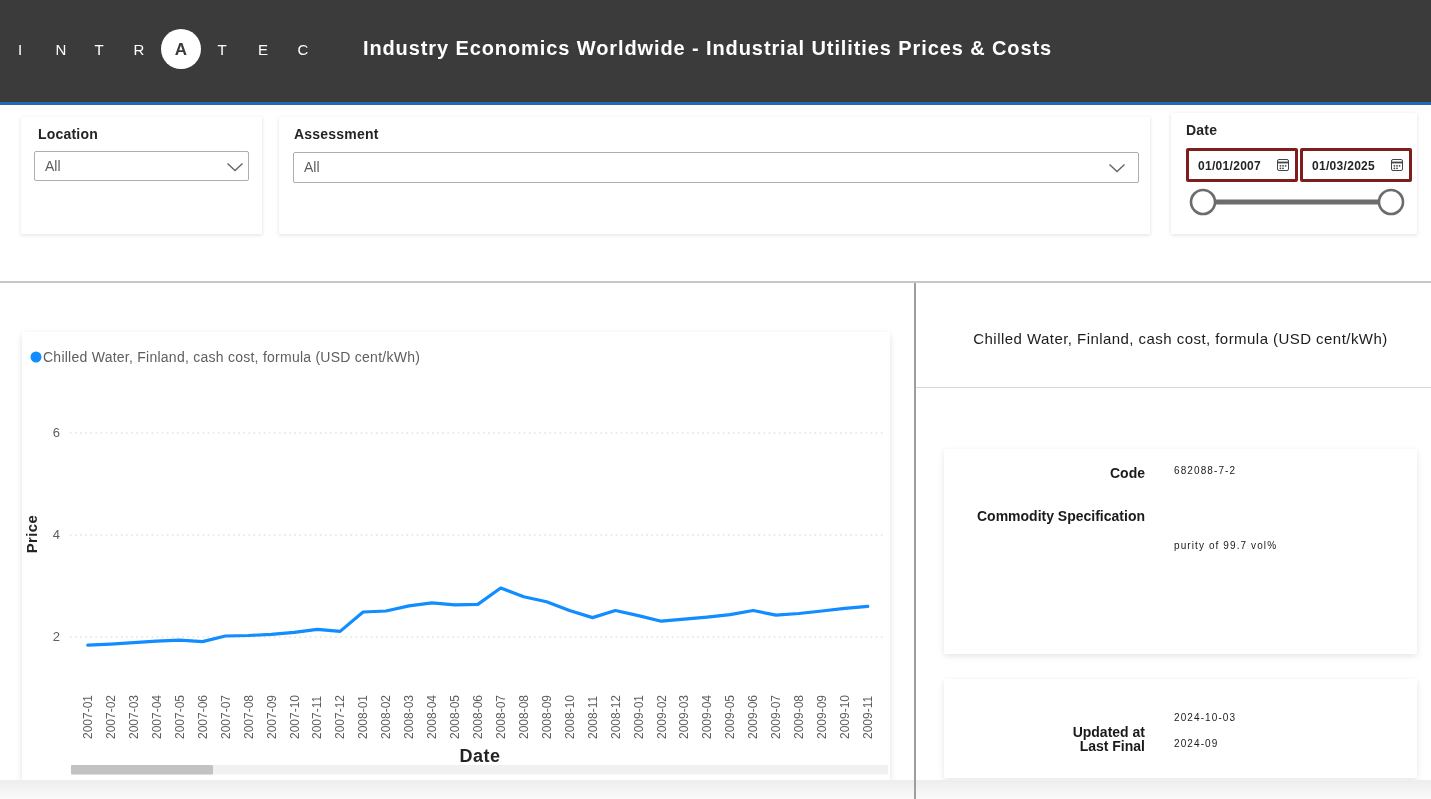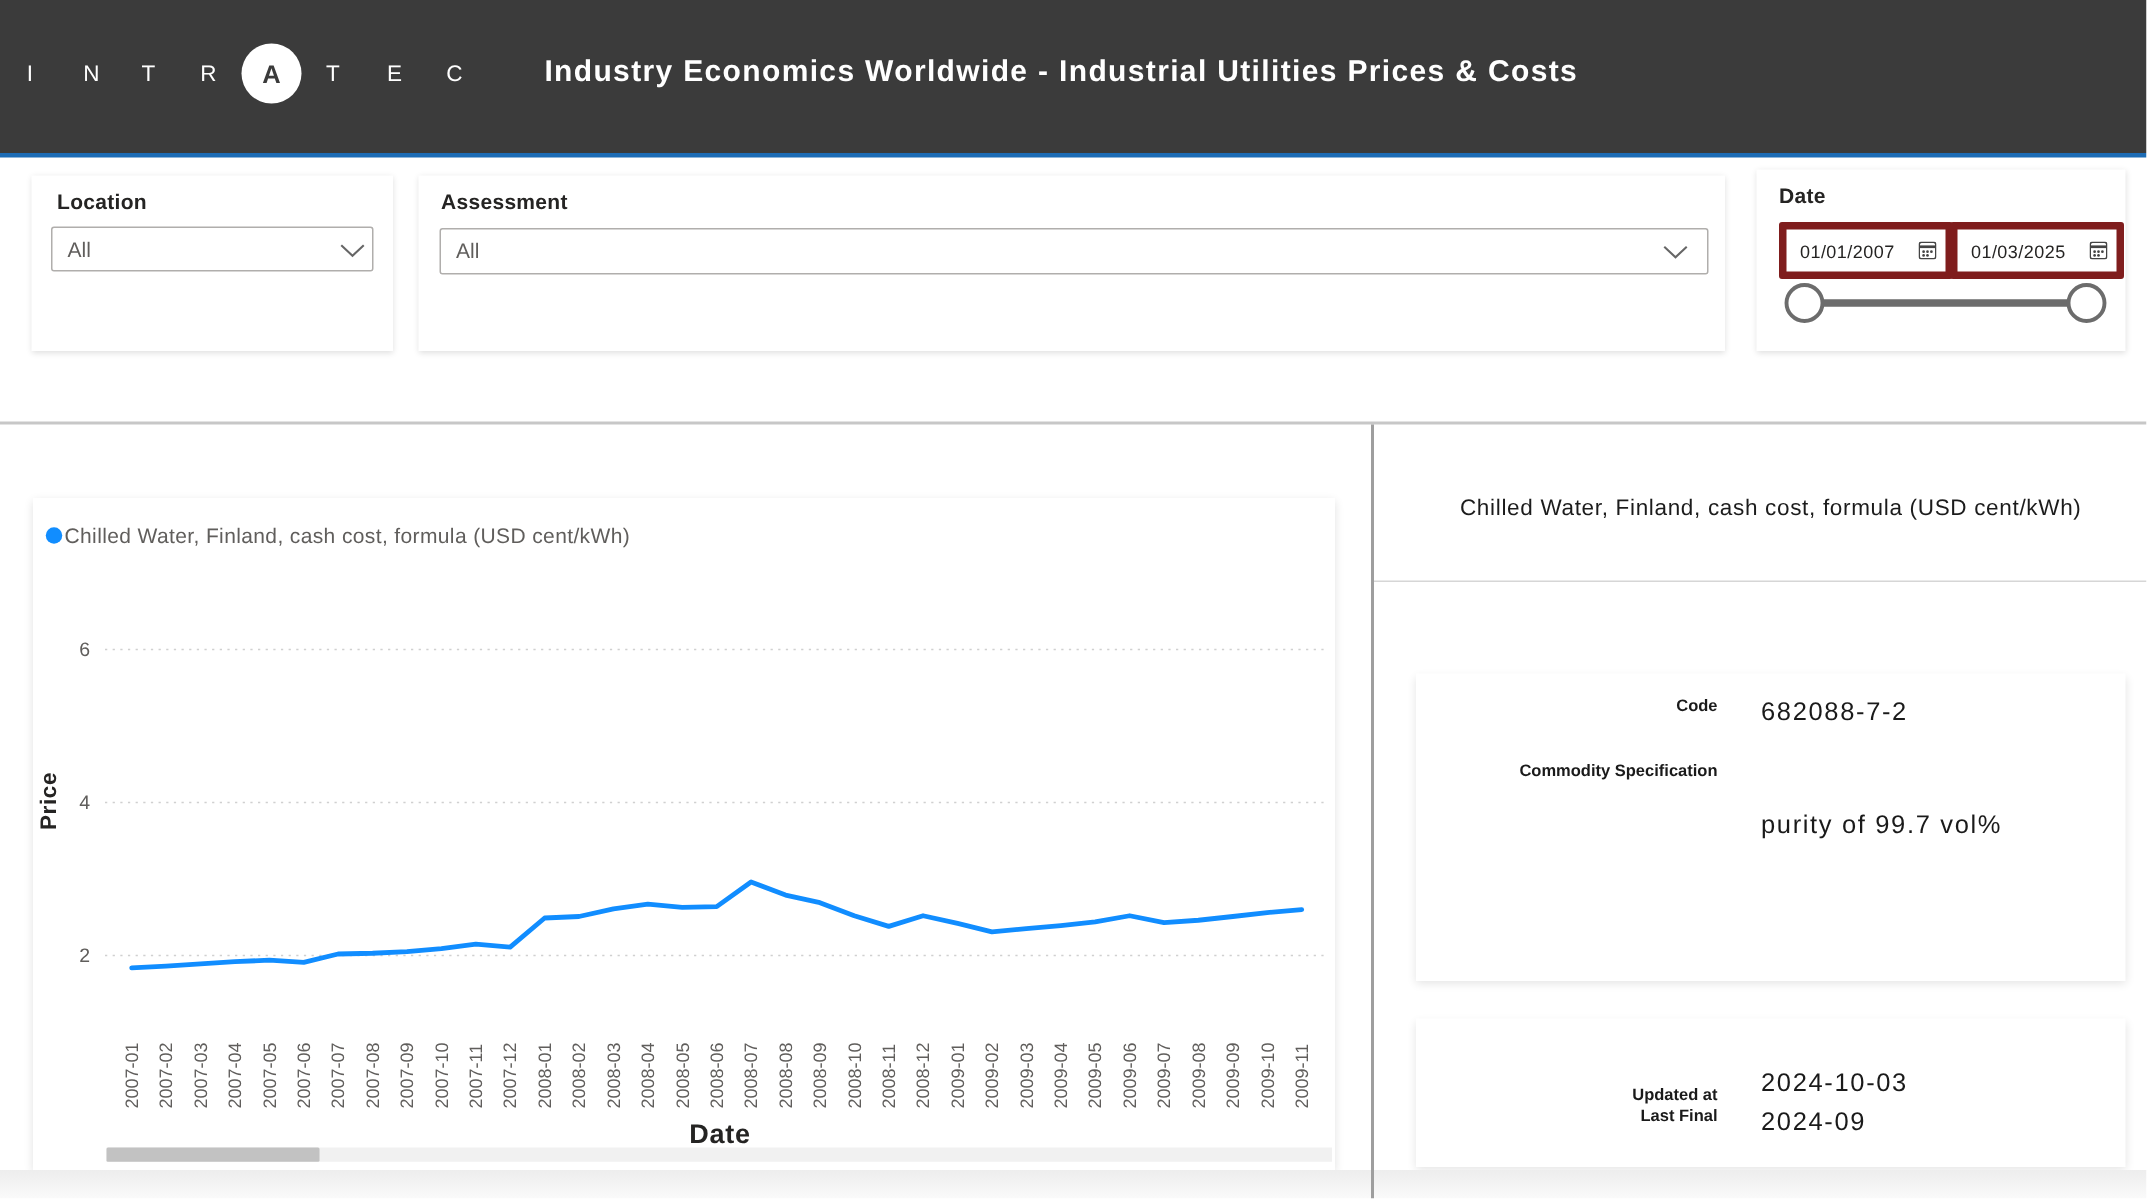--- a/index.html
+++ b/index.html
@@ -15,33 +15,33 @@
 #htitle{left:-8px;top:37px;width:1431px;text-align:center;color:#fff;font-size:20px;font-weight:bold;letter-spacing:0.9px;}
 
 .card{background:#fff;box-shadow:0 1px 4px rgba(0,0,0,0.13);}
 #card1{left:21px;top:117px;width:241px;height:117px;}
 #card2{left:279px;top:117px;width:871px;height:117px;}
 #card3{left:1171px;top:113px;width:246px;height:121px;}
 .flabel{position:absolute;font-size:14px;font-weight:bold;color:#252423;letter-spacing:0.2px;}
 .dd{position:absolute;border:1px solid #b0aeac;border-radius:2px;background:#fff;font-size:14px;color:#605e5c;}
 .dd span{position:absolute;left:10px;top:6px;}
 .chev{position:absolute;}
-.dinput{position:absolute;border:5px solid #7f1d1d;border-radius:2px;background:#fff;font-size:12px;color:#252423;width:106px;height:28px;}
+.dinput{position:absolute;border:3px solid #7f1d1d;border-radius:2px;background:#fff;font-size:12px;color:#252423;width:106px;height:28px;font-weight:bold;}
 .dinput span{position:absolute;left:9px;top:8px;letter-spacing:0.3px;}
 
 #mainwrap{left:0;top:281px;width:1431px;height:499px;background:#fff;border-top:2px solid #c7c7c7;}
 #vdivider{left:914px;top:283px;width:2px;height:516px;background:#9e9e9e;z-index:5;}
 #bottomband{left:0;top:780px;width:1431px;height:19px;background:linear-gradient(#ededed,#fafafa);}
 #chartcard{left:22px;top:332px;width:868px;height:448px;background:#fff;box-shadow:0 2px 6px rgba(0,0,0,0.12);}
 
 #rtitle{left:923px;top:330px;width:515px;text-align:center;font-size:15px;color:#1c1c1c;letter-spacing:0.45px;}
 #rline{left:916px;top:387px;width:515px;height:1px;background:#d6d6d6;}
 .rcard{position:absolute;left:944px;width:473px;background:#fff;box-shadow:0 2px 6px rgba(0,0,0,0.11);}
-.rlabel{position:absolute;left:905px;width:240px;text-align:right;font-weight:bold;font-size:11px;color:#1a1a1a;}
-.rvalue{position:absolute;left:1174px;font-size:17px;color:#1a1a1a;letter-spacing:1.1px;}
+.rlabel{position:absolute;left:905px;width:240px;text-align:right;font-weight:bold;font-size:14px;color:#1a1a1a;}
+.rvalue{position:absolute;left:1174px;font-size:10px;color:#1a1a1a;letter-spacing:1.1px;}
 svg text{font-family:"Liberation Sans",sans-serif;}
 </style>
 </head>
 <body>
 <div class="abs" id="header"></div>
 <div class="abs" id="bluebar"></div>
 
 <div class="logoL" style="left:-1px;">I</div>
 <div class="logoL" style="left:40px;">N</div>
 <div class="logoL" style="left:78px;">T</div>

